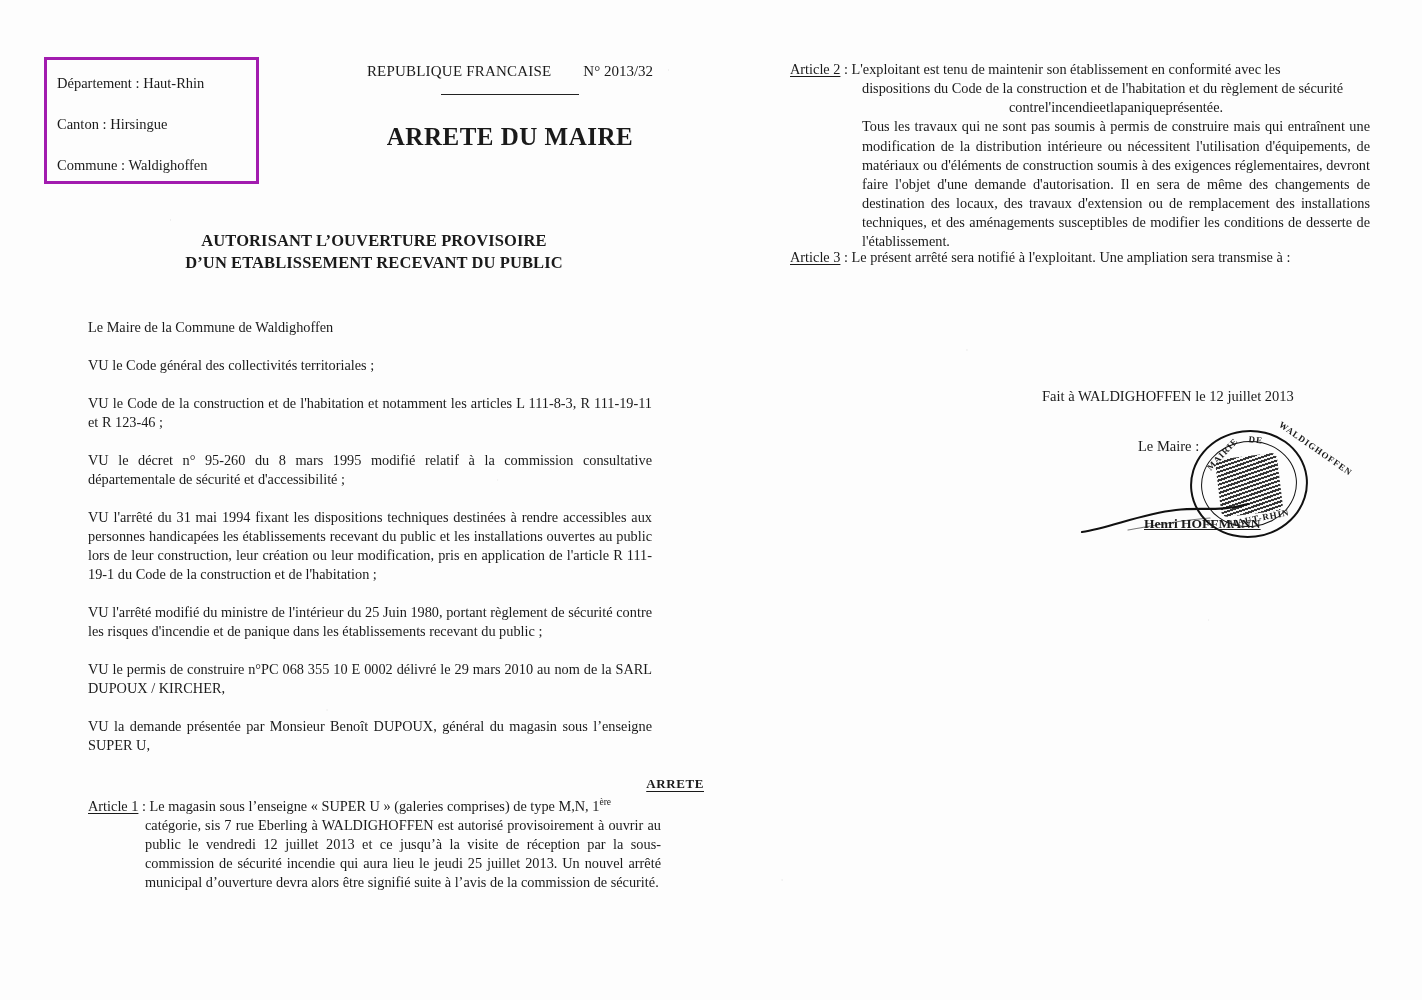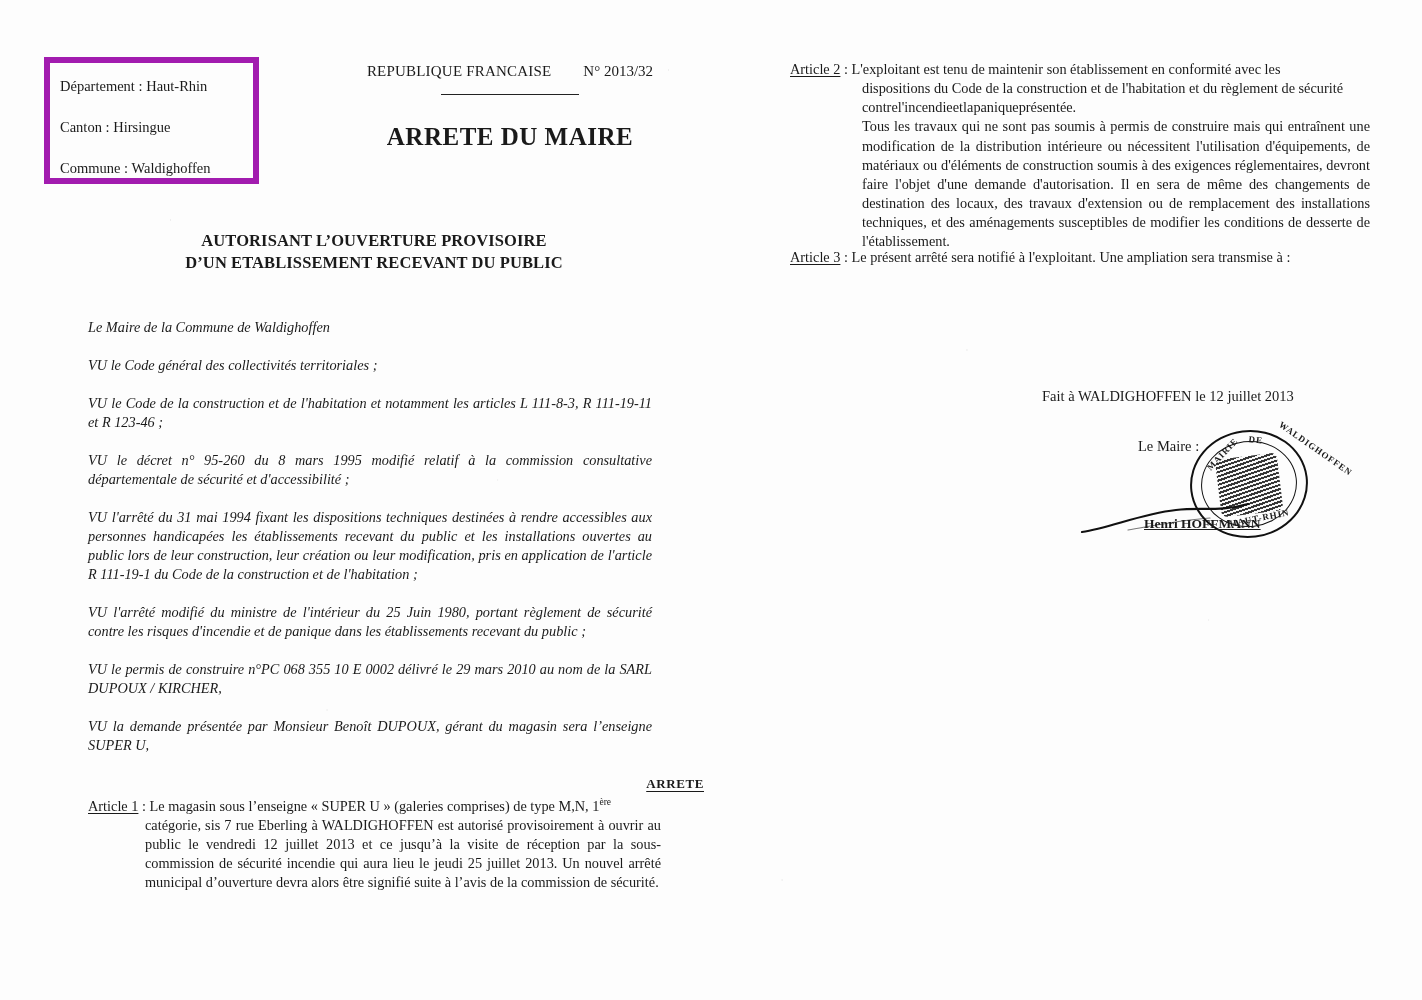--- a/index.html
+++ b/index.html
@@ -37,21 +37,21 @@
       radial-gradient(circle at 35% 48%, rgba(0,0,0,.08) 0 0.6px, transparent 1px);
   }
 
   
   .admin-box {
     position: absolute;
     left: 44px;
     top: 57px;
     width: 215px;
     height: 127px;
-    border: 6px solid #a21caf;
+    border: 3px solid #a21caf;
     box-sizing: border-box;
     padding: 16px 0 0 10px;
     font-size: 14.5px;
     line-height: 1.05;
   }
   .admin-box div {
     margin-bottom: 26px;
     white-space: nowrap;
   }
 
@@ -101,21 +101,20 @@
     position: absolute;
     left: 88px;
     top: 318px;
     width: 572px;
     font-size: 14.3px;
     line-height: 1.33;
     text-align: justify;
   }
   .body-left p {
     margin: 0 8px 19px 0;
-    font-style: italic;
   }
 
   .arrete-word {
     position: absolute;
     left: 44px;
     top: 776px;
     width: 660px;
     text-align: right;
     font-size: 13px;
     font-weight: bold;
@@ -157,21 +156,21 @@
     line-height: 1.34;
     text-align: justify;
   }
   .article2 .hang {
     display: block;
     margin-left: 72px;
     text-align: justify;
   }
   .spread {
     display: flex;
-    justify-content: flex-start;
+    justify-content: center;
     margin-left: 72px;
   }
 
   .article3 {
     position: absolute;
     left: 790px;
     top: 248px;
     width: 580px;
     font-size: 14.3px;
     line-height: 1.34;
@@ -303,21 +302,21 @@
   </div>
 
   <div class="body-left">
     <p>Le Maire de la Commune de Waldighoffen</p>
     <p>VU  le Code général des collectivités territoriales ;</p>
     <p>VU  le Code de la construction et de l'habitation et notamment les articles L 111-8-3, R 111-19-11 et R 123-46 ;</p>
     <p>VU  le décret n° 95-260 du 8 mars 1995 modifié relatif à la commission consultative départementale de sécurité et d'accessibilité ;</p>
     <p>VU  l'arrêté du 31 mai 1994 fixant les dispositions techniques destinées à rendre accessibles aux personnes handicapées les établissements recevant du public et les installations ouvertes au public lors de leur construction, leur création ou leur modification, pris en application de l'article R 111-19-1 du Code de la construction et de l'habitation ;</p>
     <p>VU  l'arrêté modifié du ministre de l'intérieur du 25 Juin 1980, portant règlement de sécurité contre les risques d'incendie et de panique dans les établissements recevant du public ;</p>
     <p>VU  le permis de construire n°PC 068 355 10 E 0002 délivré le 29 mars 2010 au nom de la SARL DUPOUX / KIRCHER,</p>
-    <p>VU la demande présentée par Monsieur Benoît DUPOUX, gérant du magasin sera l’enseigne SUPER U,</p>
+    <p>VU la demande présentée par Monsieur Benoît DUPOUX, général du magasin sous l’enseigne SUPER U,</p>
   </div>
 
   <div class="arrete-word">
     <span>ARRETE</span>
   </div>
 
   <div class="article1">
     <span class="art-label">Article 1</span><span> :</span><span> Le magasin sous l’enseigne « SUPER U » (galeries comprises) de type M,N, 1</span><sup>ère</sup>
     <span class="indent-block">catégorie, sis 7 rue Eberling à WALDIGHOFFEN est autorisé provisoirement à ouvrir au public le vendredi 12 juillet 2013 et ce jusqu’à la visite de réception par la sous-commission de sécurité incendie qui aura lieu le jeudi 25 juillet 2013. Un nouvel arrêté municipal d’ouverture devra alors être signifié suite à l’avis de la commission de sécurité.</span>
   </div>

